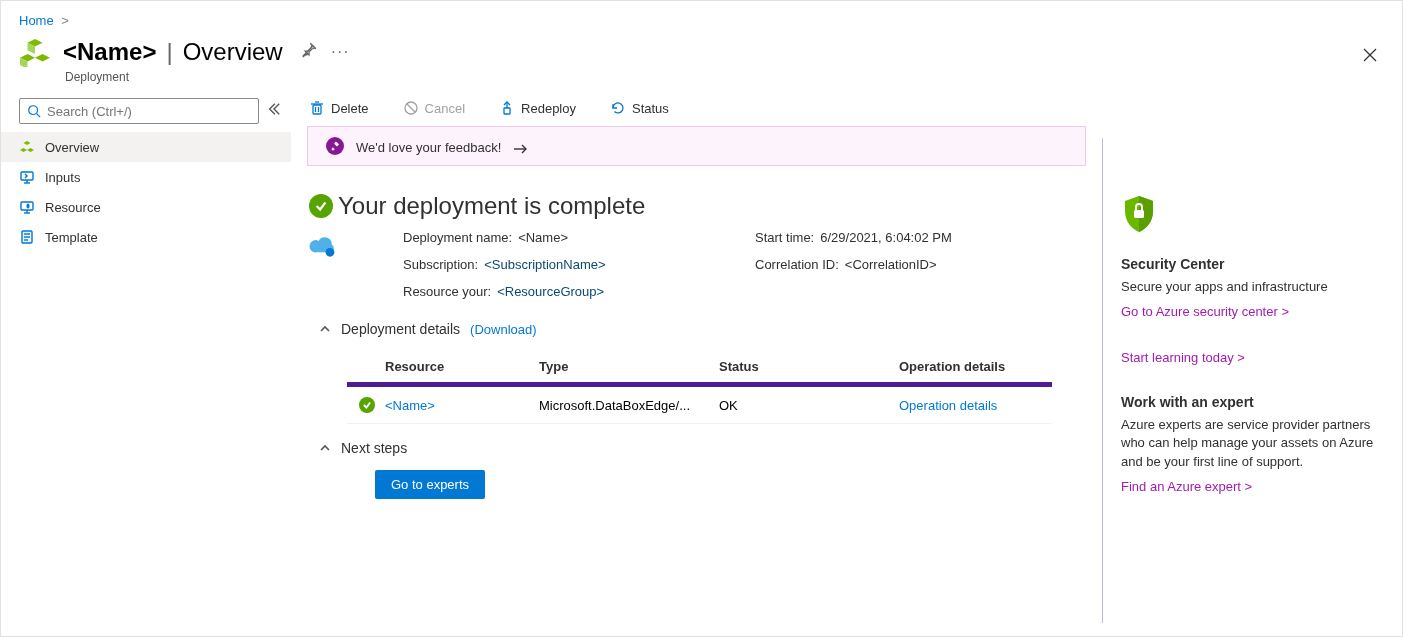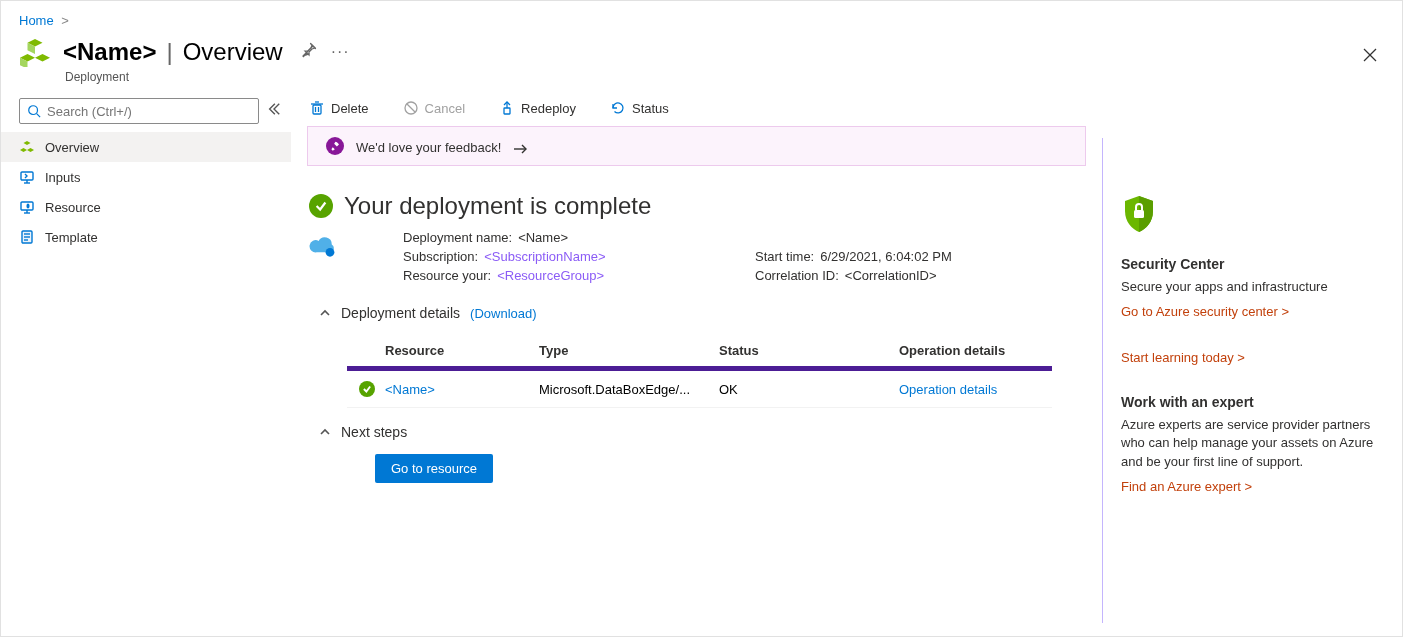--- a/index.html
+++ b/index.html
@@ -36,30 +36,30 @@
   .content-side { width: 300px; border-left:1px solid #c4b5fd; padding: 56px 18px 18px 18px; margin-top:40px;}
   
   .toolbar { padding: 2px 18px 10px 18px; display:flex; gap:34px; align-items:center; font-size:13px;}
   .toolbar-btn { display:flex; align-items:center; gap:6px; cursor:pointer; color:#323130;}
   .toolbar-btn.disabled { color:#a1a1a1; cursor:default;}
   .toolbar-btn svg { flex-shrink:0;}
   
   .feedback-bar { background:#fcf3fc; border:1px solid #edcaed; padding: 10px 18px; margin: 0 16px 0 16px; display:flex; align-items:flex-end; gap:12px; font-size:13px; color:#323130;}
   .feedback-bar .fb-icon { width:18px; height:18px; border-radius:50%; background:#881798; display:flex; align-items:center; justify-content:center;}
   
-  .status-row { padding: 26px 18px 6px 18px; display:flex; align-items:center; gap:11px;}
+  .status-row { padding: 26px 18px 6px 18px; display:flex; align-items:center; gap:5px;}
   .status-row h2 { font-size:24px; font-weight:400; color:#323130;}
   
   .details-grid { padding: 4px 18px 4px 58px; display:flex; gap:0px;}
-  .dg-col { display:flex; flex-direction:column; gap:4px; font-size:13px;justify-content:flex-end;}
+  .dg-col { display:flex; flex-direction:column; gap:12px; font-size:13px;}
   .dg-col.c1 { width:352px;}
   .dg-row { display:flex; gap:6px; }
   .dg-label { color:#323130;}
   .dg-val { color:#323130;}
-  .dg-val.link { color:#8b5cf6; cursor:pointer;}
+  .dg-val.link { color:#0c4a6e; cursor:pointer;}
   .cloud-ic { margin-left:18px; margin-top:10px; margin-right:8px;}
   .details-wrap { display:flex; }
   
   .section { padding: 18px 18px 4px 28px; }
   .section-h { display:flex; align-items:center; gap:10px; font-size:14px; color:#323130; cursor:pointer;}
   .section-h .dl { color:#0078d4; font-size:13px;}
   
   .tbl { margin: 14px 0 0 28px; width: calc(100% - 60px); font-size:13px;}
   .tbl-h { display:flex; padding:8px 12px; border-bottom:5px solid #4c1d95; color:#323130; font-weight:600;}
   .tbl-r { display:flex; padding:10px 12px; border-bottom:1px solid #f2f2f2; align-items:center;}
@@ -67,21 +67,21 @@
   .tc2{width:180px;}
   .tc3{width:180px;}
   .tc4{flex:1; text-align:left;}
   .tbl .link{color:#0078d4; cursor:pointer;}
   
   .primary-btn { background:#0078d4; color:#fff; border:none; padding:7px 16px; font-size:13px; border-radius:2px; cursor:pointer; margin:14px 0 0 56px;}
   
   .side-block { margin-bottom:28px;}
   .side-block h4 { font-size:14px; font-weight:600; color:#323130; margin-bottom:6px;}
   .side-block p { font-size:13px; color:#323130; line-height:1.4; margin-bottom:6px;}
-  .side-block a { font-size:13px; color:#c2410c; text-decoration:none; cursor:pointer;}
+  .side-block a { font-size:13px; color:#a21caf; text-decoration:none; cursor:pointer;}
   .shield-wrap{ margin-bottom:18px;}
   
   .chk-icon { width:24px; height:24px; border-radius:50%; background:#57a300; display:flex; align-items:center; justify-content:center;}
   .chk-icon.sm { width:16px; height:16px;}
 </style>
 </head>
 <body>
 
 <div class="breadcrumb">
   <a href="#">Home</a>
@@ -309,21 +309,21 @@
         </div>
       </div>
 
       <div class="section" style="padding-top:12px;">
         <div class="section-h">
           <svg width="12" height="12" viewBox="0 0 12 12" fill="none" stroke="#555" stroke-width="1.6">
               <polyline points="2,8 6,4 10,8"></polyline>
             </svg>
           <span>Next steps</span>
         </div>
-        <button class="primary-btn">Go to resource</button>
+        <button class="primary-btn">Go to experts</button>
       </div>
     </div>
 
     <div class="content-side">
       <div class="shield-wrap">
         <svg width="36" height="40" viewBox="0 0 36 40">
             <path d="M18 2l14 5v10c0 11-7 18-14 21C11 35 4 28 4 17V7l14-5z" fill="#6bb700"></path>
             <path d="M18 2l14 5v10c0 11-7 18-14 21V2z" fill="#5a9e00"></path>
             <rect x="13" y="16" width="10" height="8" rx="1.5" fill="#fff"></rect>
             <path d="M15 16v-3a3 3 0 0 1 6 0v3" fill="none" stroke="#fff" stroke-width="2"></path>

